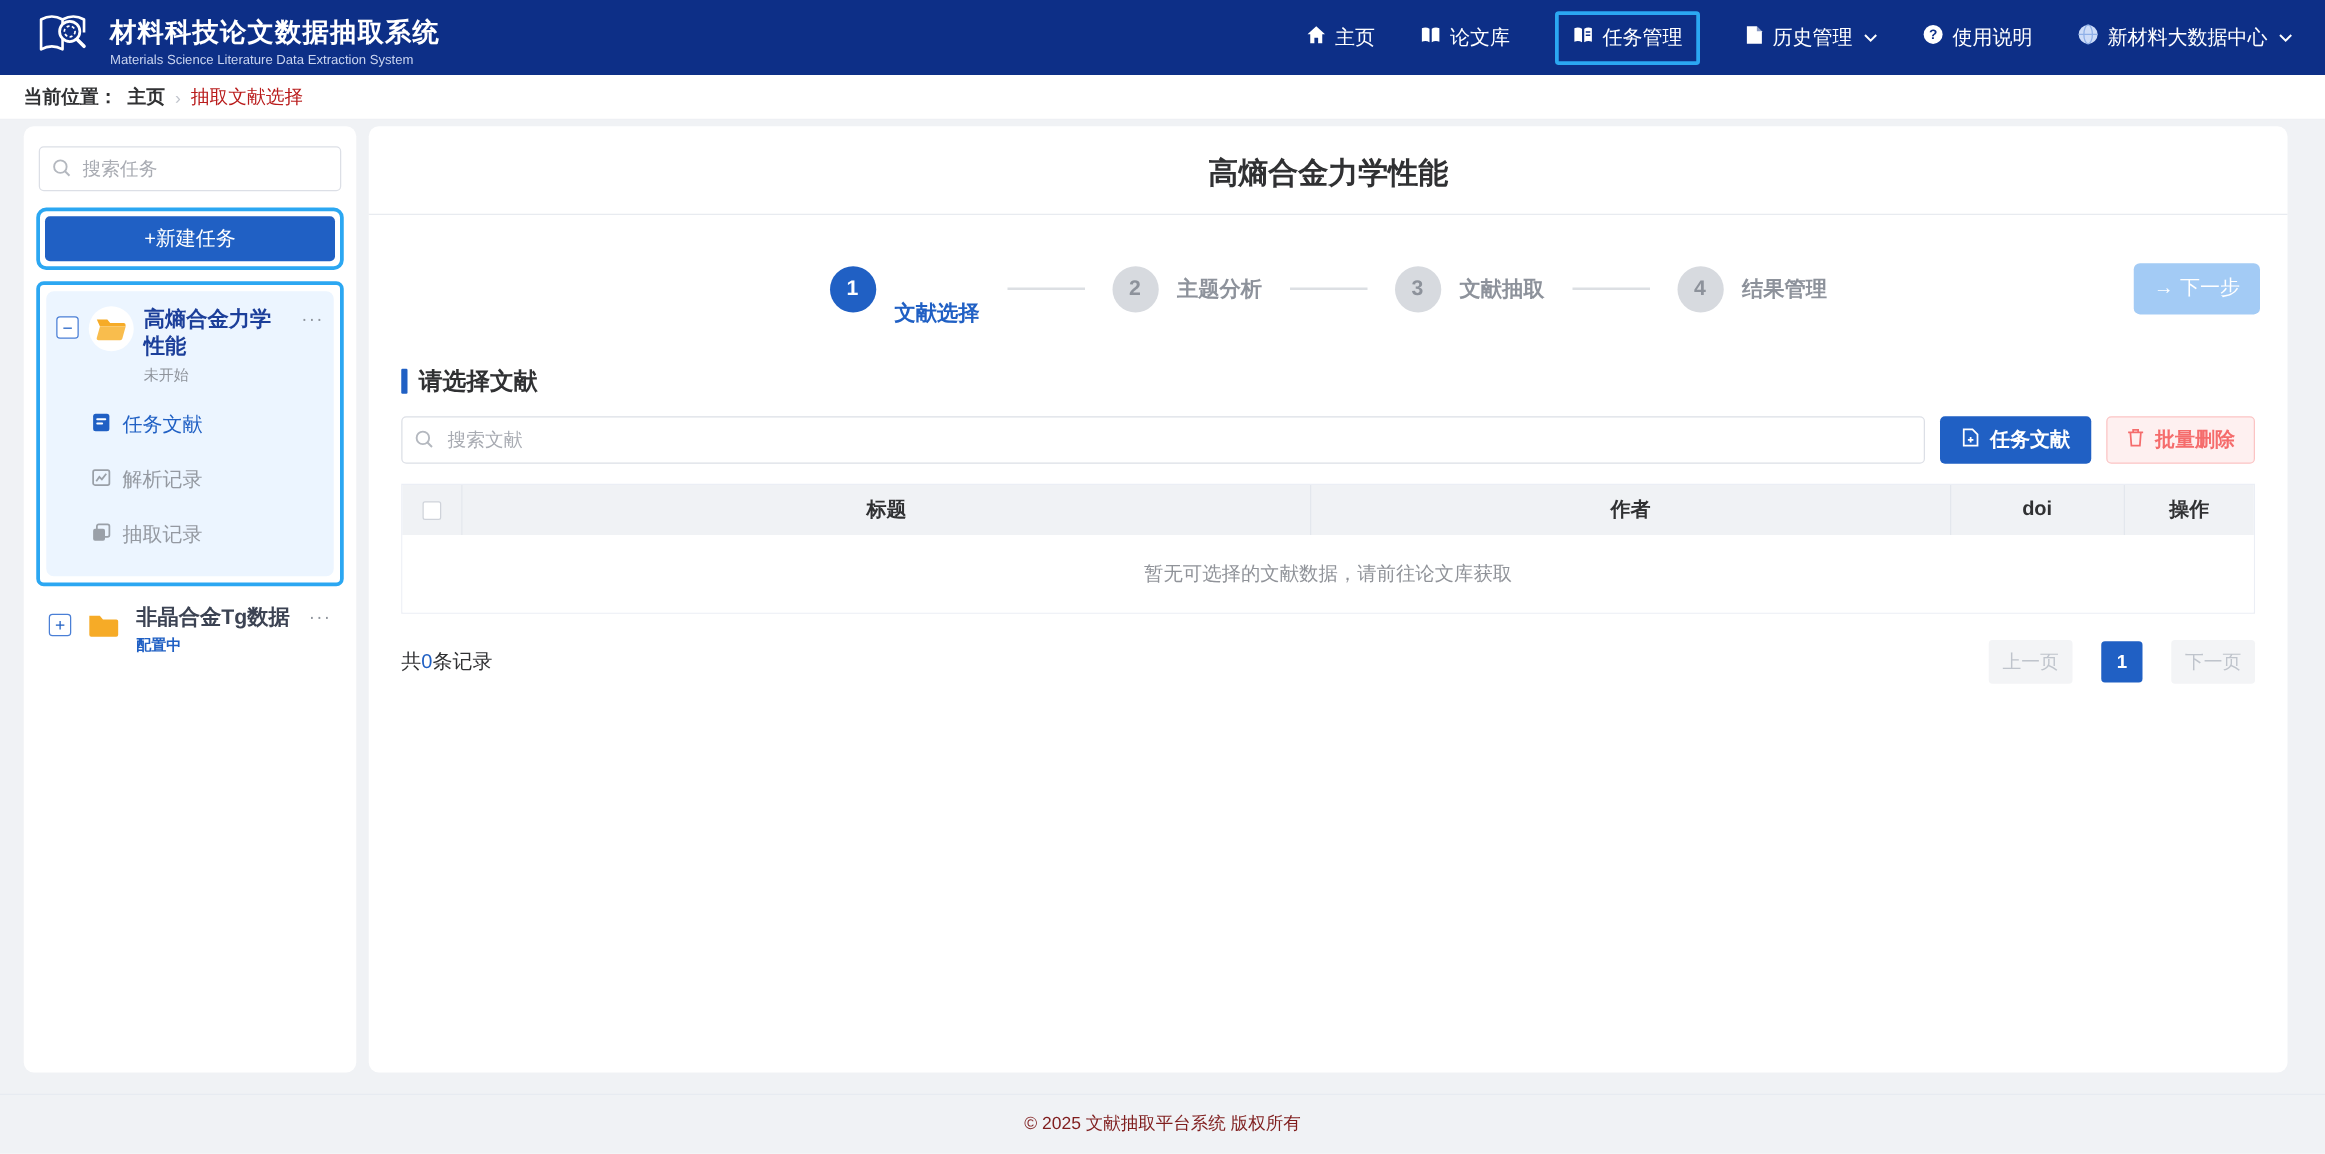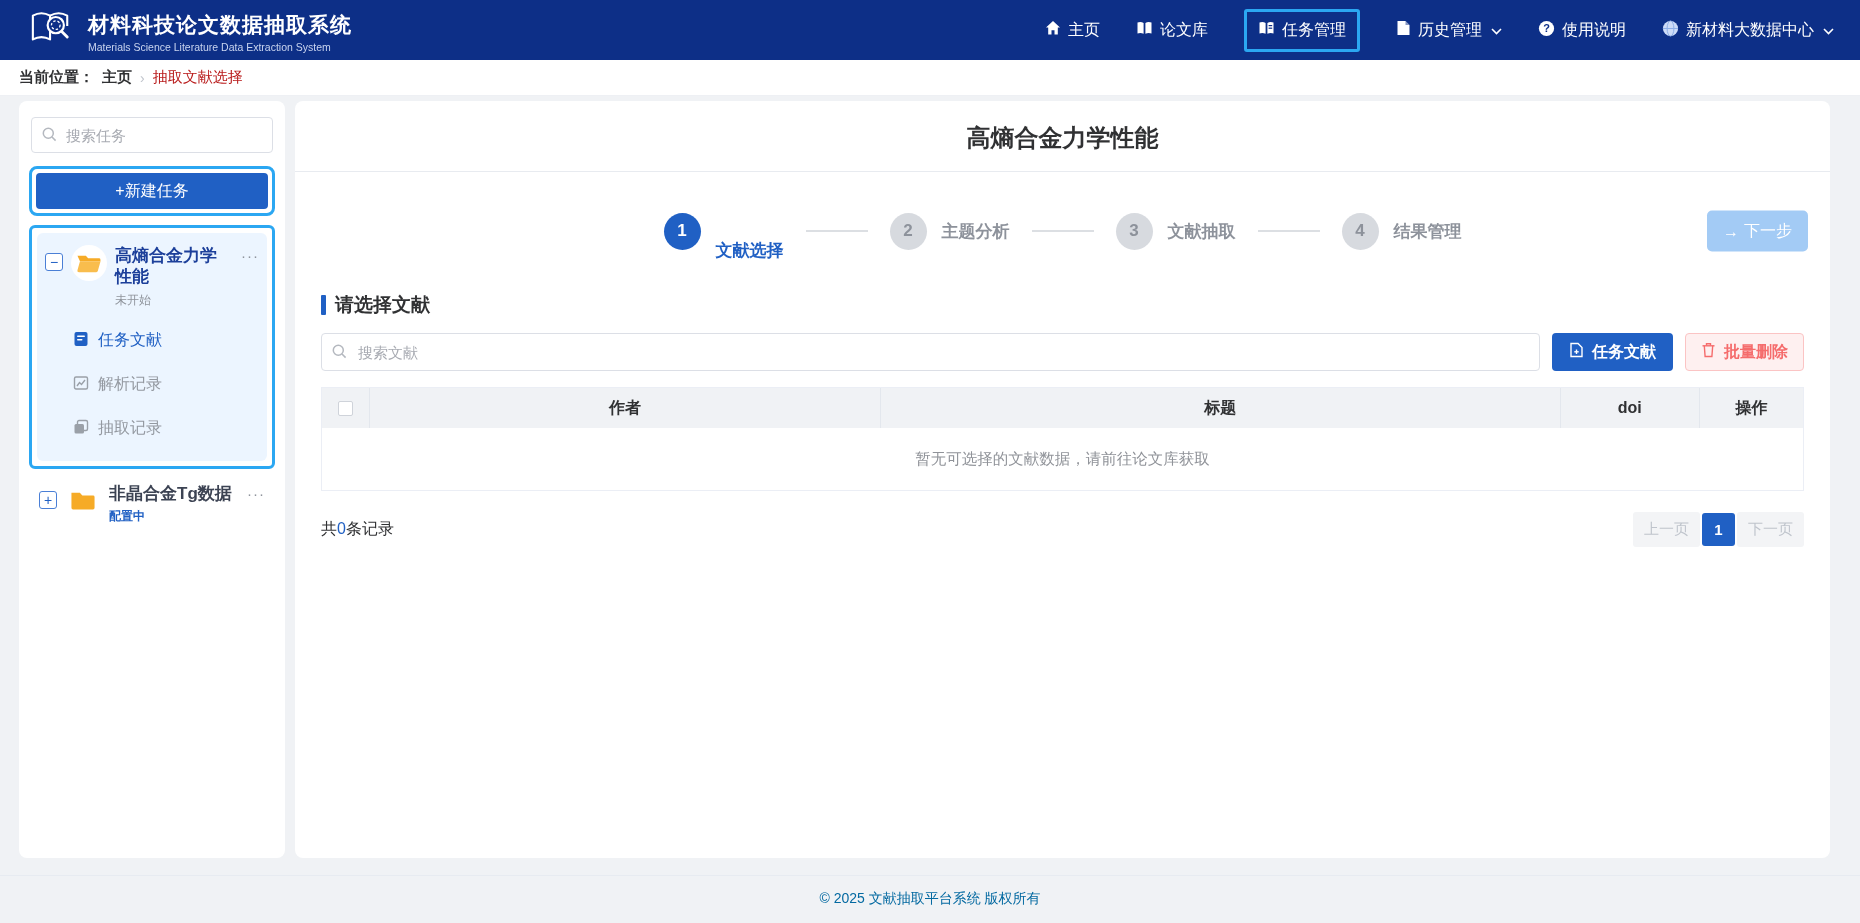--- a/index.html
+++ b/index.html
@@ -89,26 +89,26 @@
   .c-author { flex:376; }
   .c-journal { flex:151; }
   .c-doi { flex:102; }
   .c-op { flex:76; }
   .checkbox { width:15px; height:15px; border:1px solid #cfd3da; border-radius:2px; background:#fff; cursor:pointer; }
   .t-empty { height:62px; display:flex; align-items:center; justify-content:center; color:#909399; font-size:15.5px; background:#fff; }
 
   .list-footer { display:flex; align-items:center; justify-content:space-between; margin:21px 26px 0; }
   .records { font-size:16px; color:#303133; }
   .records .cnt { color:#2060c4; }
-  .pager { display:flex; align-items:center; gap:2px;justify-content:flex-end; }
+  .pager { display:flex; align-items:center; gap:23px;justify-content:flex-end; }
   .pg-btn { background:#f3f4f6; color:#bfc4cc; border:none; border-radius:3px; padding:8px 11px; font-size:15px; cursor:default; font-family:inherit; }
   .pg-cur { background:#2060c4; color:#fff; border:none; border-radius:3px; min-width:33px; padding:8px 0; font-size:15px; font-weight:bold; text-align:center; cursor:pointer; font-family:inherit; }
 
   
-  .page-footer { height:65px; display:flex; align-items:center; justify-content:center; position:relative; color:#0369a1; font-size:14px; }
+  .page-footer { height:65px; display:flex; align-items:center; justify-content:center; position:relative; color:#7f1d1d; font-size:14px; }
   .page-footer::before { content:""; position:absolute; top:17px; left:0; right:0; height:1px; background:#e7ebf1; }
   .page-footer span { position:relative; top:8px; }
 </style>
 </head>
 <body>
 
 <div class="topbar">
   <div class="logo-wrap">
     <span>
       <svg width="50" height="42" viewBox="0 0 52 44" fill="none" stroke="#ffffff">
@@ -318,22 +318,22 @@
             </svg></span>
         <span>批量删除</span>
       </button>
     </div>
 
     <div class="table">
       <div class="t-head">
         <div class="t-cell c-check">
           <span class="checkbox"></span>
         </div>
+        <div class="t-cell c-title">标题</div>
         <div class="t-cell c-author">作者</div>
-        <div class="t-cell c-title">标题</div>
         <div class="t-cell c-doi">doi</div>
         <div class="t-cell c-op">操作</div>
       </div>
       <div class="t-empty">暂无可选择的文献数据，请前往论文库获取</div>
     </div>
 
     <div class="list-footer">
       <div class="records">
         <span>共</span><span class="cnt">0</span><span>条记录</span>
       </div>

